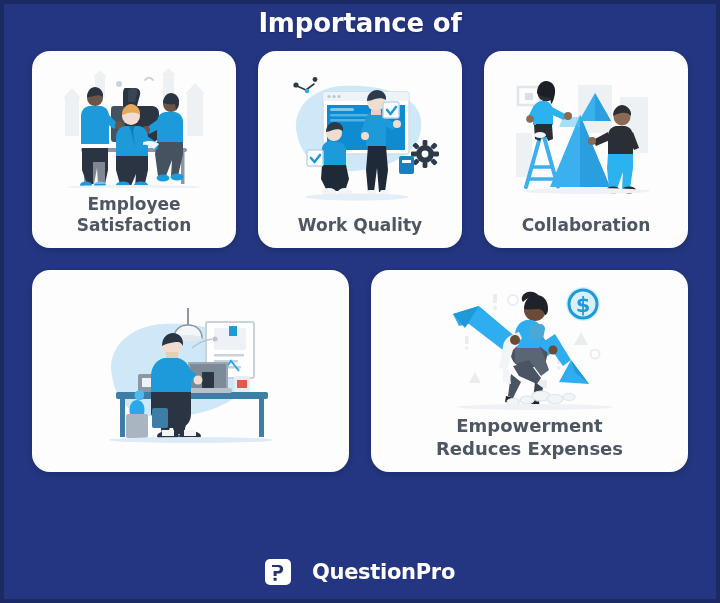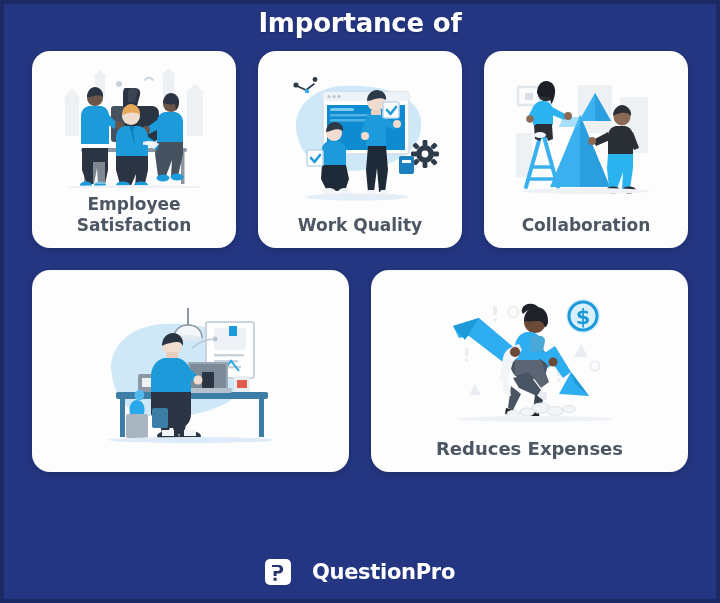--- a/index.html
+++ b/index.html
@@ -433,20 +433,21 @@
               <ellipse cx="106" cy="116" rx="9" ry="5"></ellipse>
               <ellipse cx="120" cy="119" rx="8" ry="4.5"></ellipse>
               <ellipse cx="92" cy="120" rx="7" ry="4"></ellipse>
               <ellipse cx="134" cy="117" rx="6" ry="3.5"></ellipse>
               <ellipse cx="78" cy="122" rx="6" ry="3.5"></ellipse>
             </g>
             <ellipse cx="100" cy="127" rx="78" ry="3" fill="#eef2f6"></ellipse>
           </svg>
         </div>
         <div class="card-label">
+          <div>Empowerment</div>
           <div>Reduces Expenses</div>
         </div>
       </div>
 
     </div>
   </div>
 
   <div class="footer">
     <div class="logo-mark">
       <svg width="17" height="19" viewBox="0 0 17 19">

